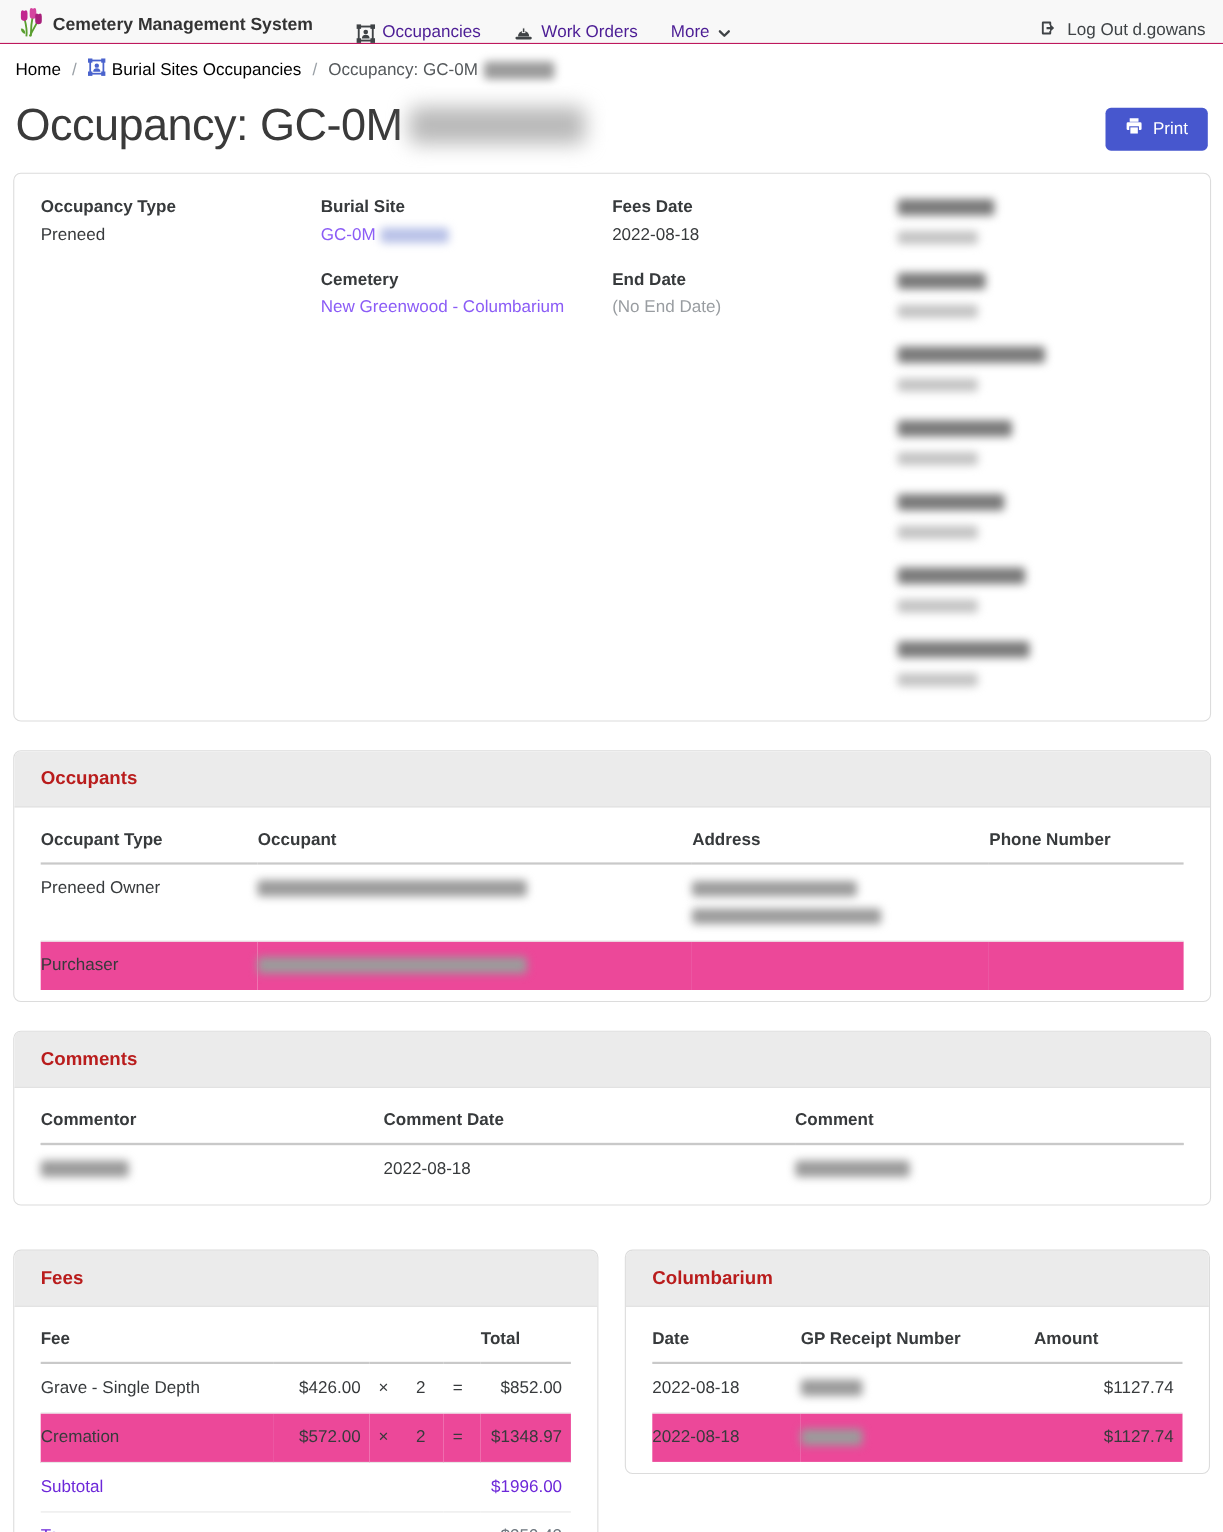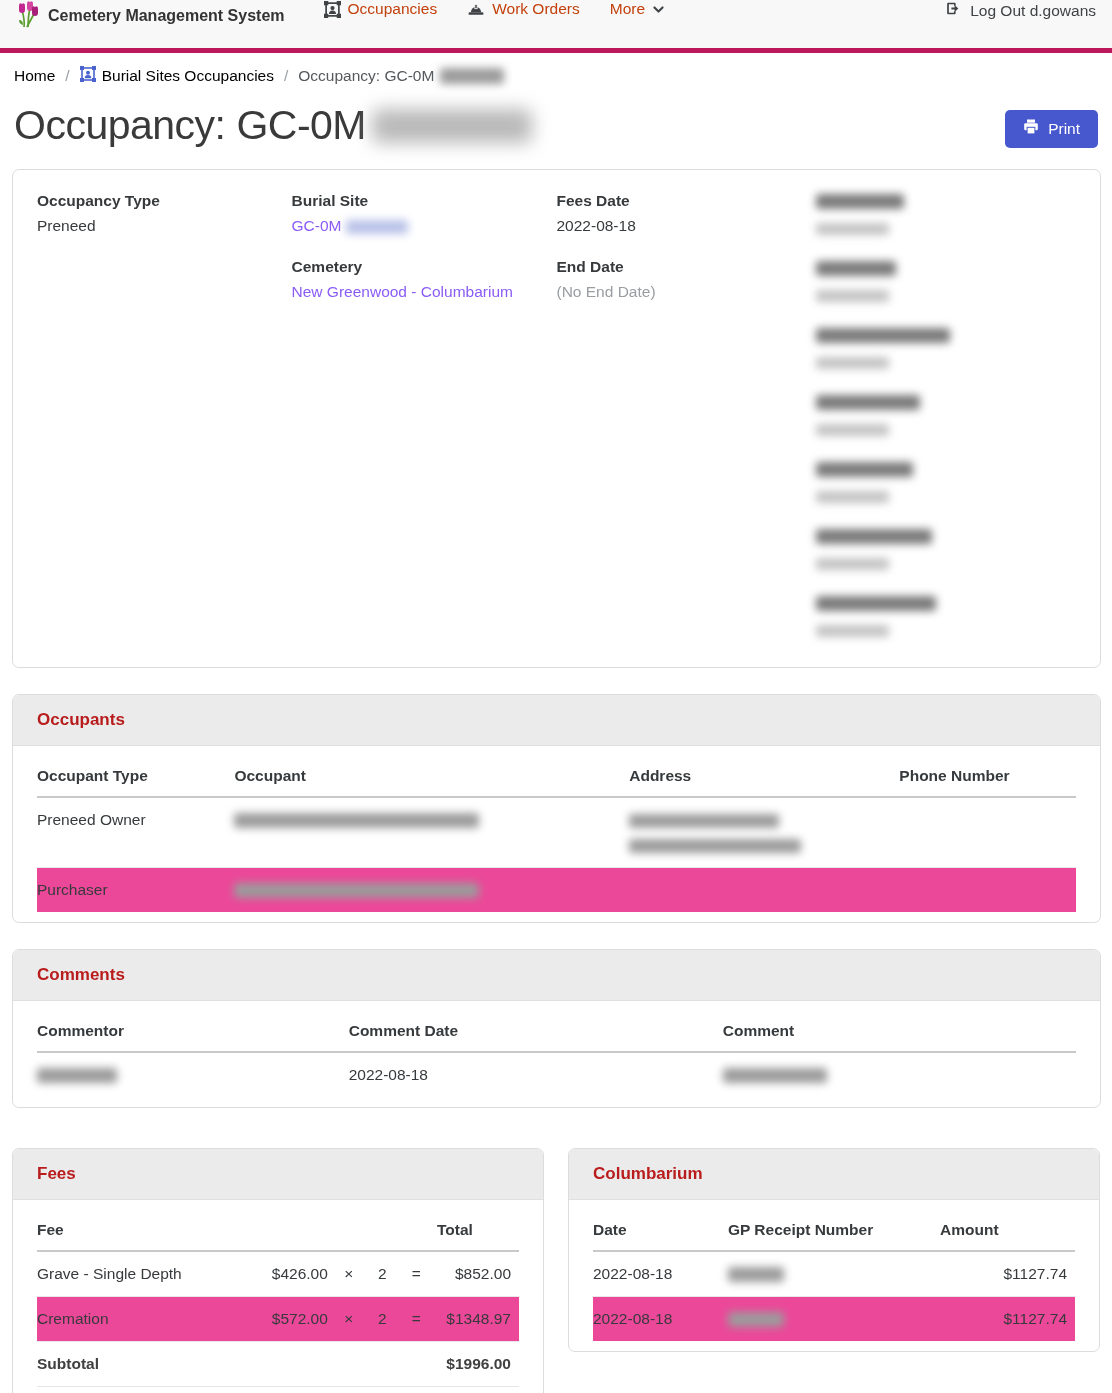--- a/index.html
+++ b/index.html
@@ -5,27 +5,27 @@
   * { box-sizing: border-box; }
   html,body { margin:0; padding:0; background:#fff; }
   body {
     font-family: "Liberation Sans", "DejaVu Sans", sans-serif;
     color:#373a3c; font-size:15.5px; width:1112px;
   }
   a { text-decoration:none; }
 
   
   .navbar {
-    height:53px; background:#f8f8f8; border-bottom:5px solid #be185d;
-    display:flex; align-items:flex-start; padding:0 16px;
+    height:40px; background:#f8f8f8; border-bottom:1px solid #be185d;
+    display:flex; align-items:flex-end; padding:0 16px;
   }
   .brand { display:flex; align-items:center; gap:8px; font-weight:bold; font-size:16px; color:#333; }
   .nav-links { display:flex; align-items:center; margin-left:24px; }
   .nav-item {
-    display:flex; align-items:center; gap:7px; color:#c2410c;
+    display:flex; align-items:center; gap:7px; color:#4c1d95;
     padding:0 15px; font-size:15.5px; cursor:pointer;
   }
   .nav-item svg { display:block; }
   .nav-right { margin-left:auto; display:flex; align-items:center; gap:8px; color:#3f4346; cursor:pointer; font-size:15.5px; }
 
   
   .breadcrumb {
     display:flex; align-items:center; gap:10px; padding:13px 14px 10px 14px; font-size:15.5px;
   }
   .breadcrumb a { color:#000000; display:flex; align-items:center; gap:6px; }
@@ -86,21 +86,21 @@
   }
   table.data td { padding:13px 8px 13px 0; border-bottom:1px solid #e7e7e7; vertical-align:top; }
   table.data tr.striped td { background:#ec4899; }
   table.data tr:last-child td { border-bottom:none; }
   th.num, td.num { text-align:right; padding-right:0; }
   th.center, td.center { text-align:center; }
 
   .bottom-row { display:flex; gap:24px; align-items:flex-start; padding:0 12px; }
   .bottom-row .card { flex:1 1 0; margin-bottom:14px; }
 
-  td.bold, .bold { font-weight:bold; color:#404040; }
+  td.bold, .bold { font-weight:normal; color:#6d28d9; }
   td.taxval { color:#6c757d; }
 </style>
 </head>
 <body>
 
 <nav class="navbar">
   <div class="brand">
     <span>
       <svg width="24" height="28" viewBox="0 0 24 28">
         <g stroke="#5a9e2f" stroke-width="1.7" fill="none">

